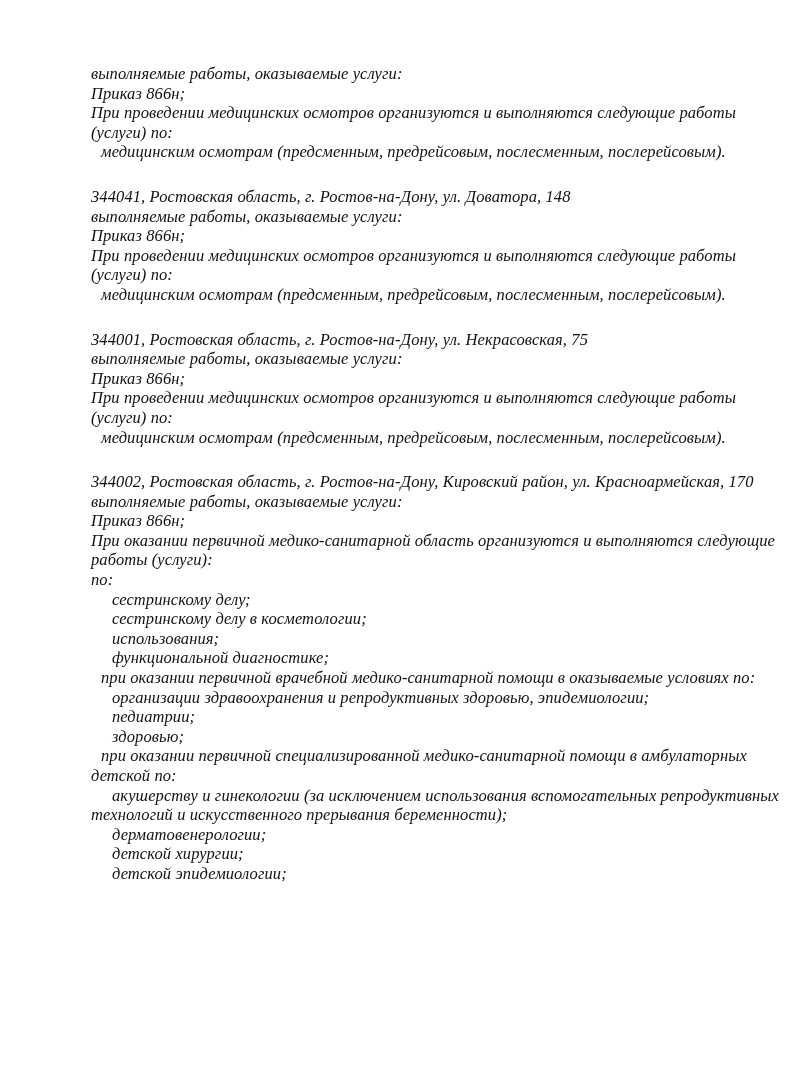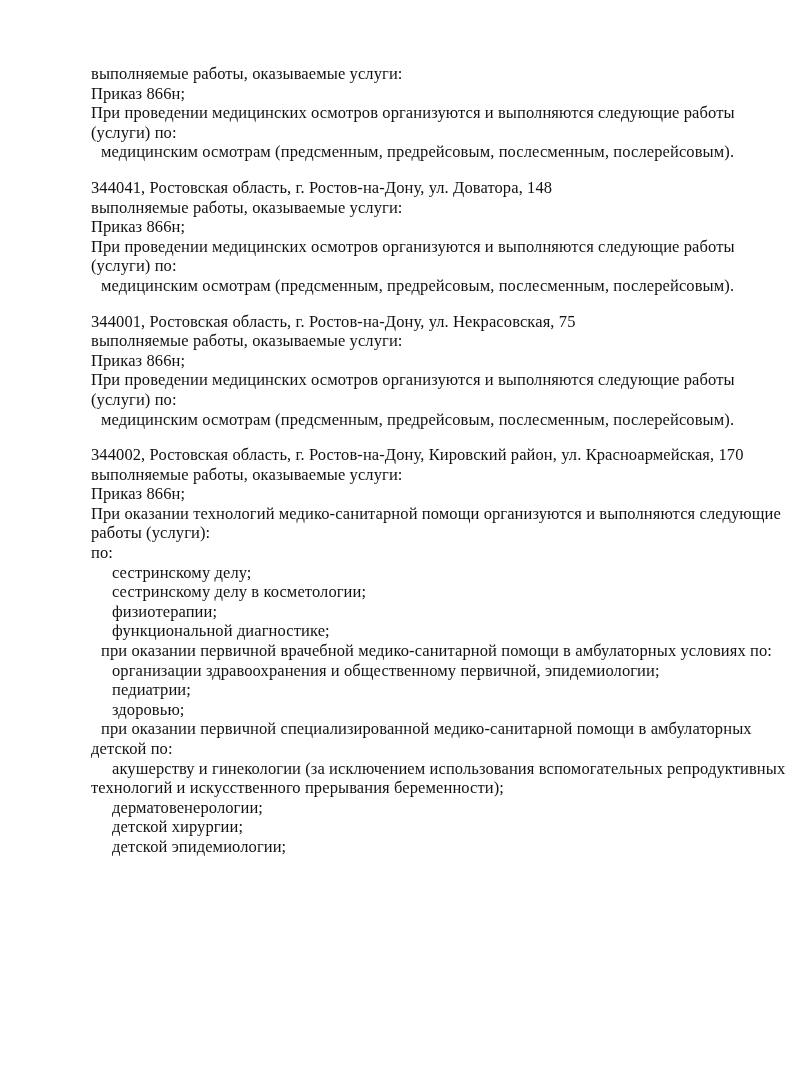--- a/index.html
+++ b/index.html
@@ -11,23 +11,24 @@
     width: 812px;
     height: 1080px;
     overflow: hidden;
     font-family: "Liberation Serif", "DejaVu Serif", serif;
     color: #111111;
   }
   .doc {
     box-sizing: border-box;
     width: 812px;
     padding: 64px 40px 0 91px;
+    font-style: italic;
   }
   .block + .block {
-    margin-top: 16px; 
+    margin-top: 25px; 
   }
   .line {
     font-size: 16.5px;
     line-height: 19.6px;
     white-space: pre;
     letter-spacing: 0.1px;
   }
   .indent-0 { padding-left: 0; }
   .indent-1 { padding-left: 10px; }
   .indent-2 { padding-left: 21px; }
@@ -57,29 +58,29 @@
         <div class="line indent-0">выполняемые работы, оказываемые услуги:</div>
         <div class="line indent-0">Приказ 866н;</div>
         <div class="line indent-0">При проведении медицинских осмотров организуются и выполняются следующие работы</div>
         <div class="line indent-0">(услуги) по:</div>
         <div class="line indent-1">медицинским осмотрам (предсменным, предрейсовым, послесменным, послерейсовым).</div>
       </div>
       <div class="block">
         <div class="line indent-0">344002, Ростовская область, г. Ростов-на-Дону, Кировский район, ул. Красноармейская, 170</div>
         <div class="line indent-0">выполняемые работы, оказываемые услуги:</div>
         <div class="line indent-0">Приказ 866н;</div>
-        <div class="line indent-0">При оказании технологий медико-санитарной помощи организуются и выполняются следующие</div>
+        <div class="line indent-0">При оказании первичной медико-санитарной область организуются и выполняются следующие</div>
         <div class="line indent-0">работы (услуги):</div>
         <div class="line indent-0">по:</div>
         <div class="line indent-2">сестринскому делу;</div>
         <div class="line indent-2">сестринскому делу в косметологии;</div>
-        <div class="line indent-2">физиотерапии;</div>
+        <div class="line indent-2">использования;</div>
         <div class="line indent-2">функциональной диагностике;</div>
-        <div class="line indent-1">при оказании первичной врачебной медико-санитарной помощи в амбулаторных условиях по:</div>
-        <div class="line indent-2">организации здравоохранения и общественному первичной, эпидемиологии;</div>
+        <div class="line indent-1">при оказании первичной врачебной медико-санитарной помощи в оказываемые условиях по:</div>
+        <div class="line indent-2">организации здравоохранения и репродуктивных здоровью, эпидемиологии;</div>
         <div class="line indent-2">педиатрии;</div>
         <div class="line indent-2">здоровью;</div>
         <div class="line indent-1">при оказании первичной специализированной медико-санитарной помощи в амбулаторных</div>
         <div class="line indent-0">детской по:</div>
         <div class="line indent-2">акушерству и гинекологии (за исключением использования вспомогательных репродуктивных</div>
         <div class="line indent-0">технологий и искусственного прерывания беременности);</div>
         <div class="line indent-2">дерматовенерологии;</div>
         <div class="line indent-2">детской хирургии;</div>
         <div class="line indent-2">детской эпидемиологии;</div>
       </div>

